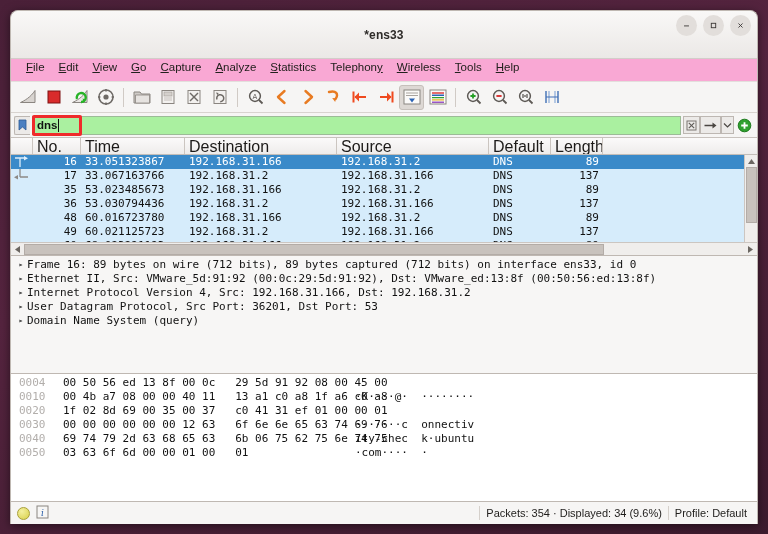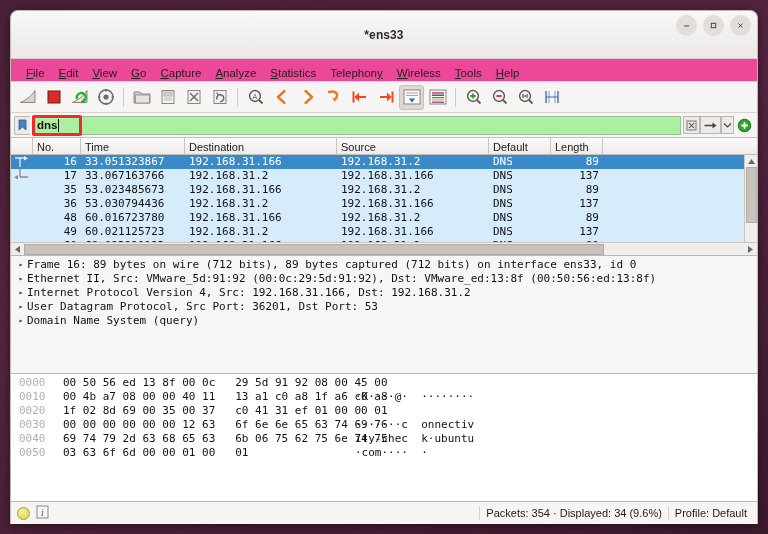--- a/index.html
+++ b/index.html
@@ -50,22 +50,22 @@
     background: #e2dedb;
     display: flex; align-items: center; justify-content: center;
     font-size: 11px; color: #3b3735; line-height: 1;
     cursor: pointer; border: none;
   }
   .winbtn svg { display:block; }
 
   
   .menubar {
     height: 23px; min-height: 23px;
-    background: #ec4899;
-    display: flex; align-items: flex-end;
+    background: #f9a8d4;
+    display: flex; align-items: flex-start;
     padding-left: 8px;
     border-bottom: 1px solid #e3dfdc;
     font-size: 11.5px; color: #23201e;
   }
   .menu-item {
     padding: 2px 7px; cursor: default; white-space: nowrap;
   }
   .menu-item u { text-decoration: underline; }
 
   
@@ -145,21 +145,21 @@
     height: 118px; min-height: 118px;
     background: #ffffff;
     display: flex; flex-direction: column;
     border-bottom: 1px solid #bfb8b2;
     position: relative;
   }
   .plheader {
     display: flex; height: 17px; min-height: 17px;
     background: linear-gradient(180deg,#fbfafa,#eeeceb);
     border-bottom: 1px solid #c3bdb8;
-    font-size: 11px; color: #1c1a18;
+    font-size: 16px; color: #1c1a18;
   }
   .plheader .hcell {
     border-right: 1px solid #cbc5c0;
     padding: 1px 0 0 4px;
     display: flex; align-items: center;
     overflow: hidden; white-space: nowrap;
   }
   .plrows { flex: 1; overflow: hidden; position: relative; }
   .plrow {
     display: flex; height: 14px;
@@ -635,21 +635,21 @@
           <span>User Datagram Protocol, Src Port: 36201, Dst Port: 53</span>
         </div>
         <div class="dline">
           <span class="dtri">▸</span>
           <span>Domain Name System (query)</span>
         </div>
       </div>
 
   <div class="bytes-pane">
     <div id="bytes-rows" style="width:100%">
-          <div class="bline"><span class="boff">0000</span><span class="bhex">00 50 56 ed 13 8f 00 0c   29 5d 91 92 08 00 45 00</span></div>
+          <div class="bline"><span class="boff">0004</span><span class="bhex">00 50 56 ed 13 8f 00 0c   29 5d 91 92 08 00 45 00</span></div>
           <div class="bline"><span class="boff">0010</span><span class="bhex">00 4b a7 08 00 00 40 11   13 a1 c0 a8 1f a6 c0 a8</span><span class="basc">·K····@·  ········</span></div>
           <div class="bline"><span class="boff">0020</span><span class="bhex">1f 02 8d 69 00 35 00 37   c0 41 31 ef 01 00 00 01</span></div>
           <div class="bline"><span class="boff">0030</span><span class="bhex">00 00 00 00 00 00 12 63   6f 6e 6e 65 63 74 69 76</span><span class="basc">·······c  onnectiv</span></div>
           <div class="bline"><span class="boff">0040</span><span class="bhex">69 74 79 2d 63 68 65 63   6b 06 75 62 75 6e 74 75</span><span class="basc">ity-chec  k·ubuntu</span></div>
           <div class="bline"><span class="boff">0050</span><span class="bhex">03 63 6f 6d 00 00 01 00   01</span><span class="basc">·com····  ·</span></div>
         </div>
   </div>
 
   <div class="statusbar">
     <div class="sb-exp"></div>

